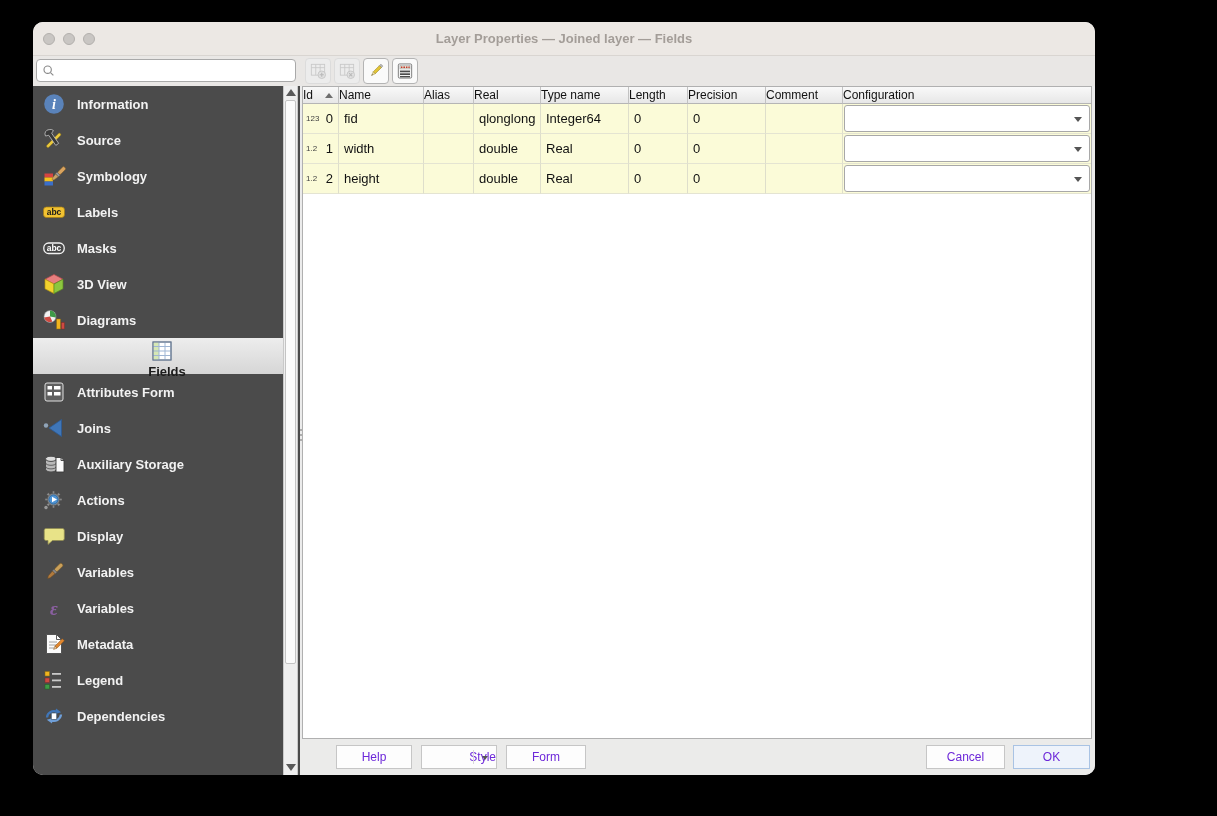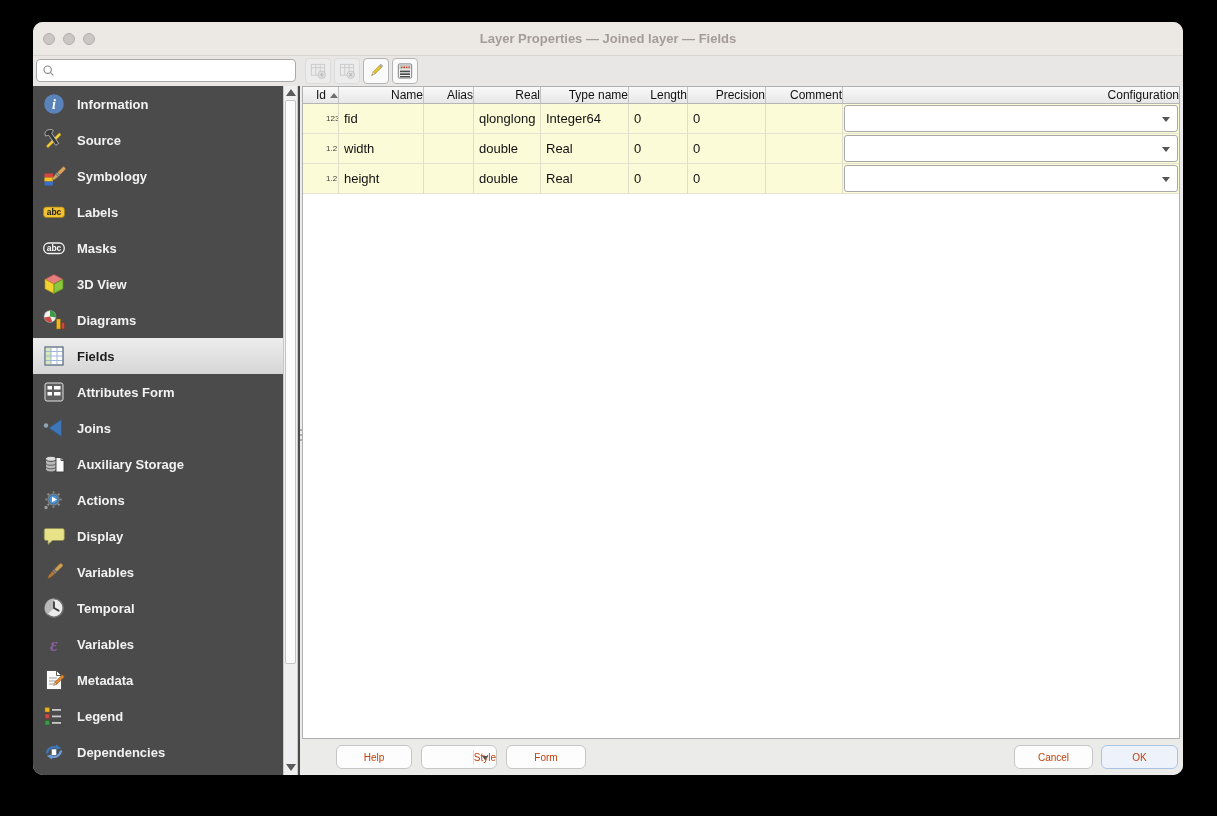--- a/index.html
+++ b/index.html
@@ -1,18 +1,18 @@
 <!DOCTYPE html>
 <html><head>
 <meta charset="utf-8">
 <style>
   html,body{margin:0;padding:0;background:#000;width:1217px;height:816px;
     font-family:"Liberation Sans",sans-serif;-webkit-font-smoothing:antialiased;}
   *{box-sizing:border-box;}
-  .dialog{position:absolute;left:33px;top:22px;width:1150px;height:753px;
+  .dialog{position:absolute;left:33px;top:22px;width:1062px;height:753px;
     background:#ebebeb;border-radius:10px;overflow:hidden;box-shadow:0 12px 48px rgba(0,0,0,.65);}
   
   .titlebar{position:absolute;left:0;top:0;right:0;height:34px;background:#ece8e4;border-bottom:1px solid #d9d5d1;}
   .traffic{position:absolute;left:10px;top:11px;display:flex;gap:8px;}
   .light{width:12px;height:12px;border-radius:50%;background:#c9c6c3;border:1px solid #b3b0ad;}
   .title{text-align:center;line-height:34px;font-size:13px;font-weight:bold;color:#a39d98;
     white-space:nowrap;overflow:hidden;}
   
   .header-strip{position:absolute;left:0;top:34px;right:0;height:30px;background:#e9e7e5;}
   .searchbox{position:absolute;left:3px;top:3px;width:260px;height:23px;background:#fff;
@@ -25,56 +25,56 @@
   .tb-btn.disabled{border:1px solid #dcdcdc;background:#ececec;}
   .tb-btn.enabled{border:1px solid #b4b4b4;background:#fafafa;}
   .tb-btn svg{width:20px;height:20px;}
   
   .sidebar{position:absolute;left:0;top:64px;bottom:0;width:267px;background:#4b4b4b;}
   .sb-list{position:absolute;left:0;top:0;width:250px;}
   .sb-item{height:36px;display:flex;align-items:center;padding-left:9px;cursor:default;}
   .sb-ico{width:26px;height:24px;flex:0 0 26px;display:flex;align-items:center;}
   .sb-ico svg{width:24px;height:24px;}
   .sb-label{margin-left:9px;font-size:13px;color:#f2f2f2;white-space:nowrap;font-weight:bold;}
-  .sb-item.selected{background:linear-gradient(#ededed,#d6d6d6);}
+  .sb-item.selected{background:linear-gradient(#ededed,#d6d6d6);flex-direction:column;}
   .sb-item.selected .sb-label{color:#1c1c1c;}
   
   .sb-scroll{position:absolute;right:2px;top:0;bottom:0;width:15px;background:#efefef;
     border-left:1px solid #c9c9c9;border-right:1px solid #c9c9c9;}
   .sb-up{position:absolute;top:3px;left:2px;width:0;height:0;border-left:5px solid transparent;
     border-right:5px solid transparent;border-bottom:7px solid #5a5a5a;}
   .sb-thumb{position:absolute;left:1px;top:14px;width:11px;height:564px;background:#fcfcfc;
     border:1px solid #c4c4c4;border-radius:2px;}
   .sb-down{position:absolute;bottom:4px;left:2px;width:0;height:0;border-left:5px solid transparent;
     border-right:5px solid transparent;border-top:7px solid #5a5a5a;}
   .splitter{position:absolute;left:266px;top:400px;width:3px;height:26px;display:flex;flex-direction:column;
     gap:3px;align-items:center;justify-content:center;}
   .splitter i{width:2px;height:2px;border-radius:50%;background:#9a9a9a;}
   
   .main{position:absolute;left:269px;top:64px;right:3px;bottom:36px;background:#fff;border:1px solid #b0b0b0;}
   .ftable{position:absolute;left:0;top:0;right:0;}
   .frow{display:grid;grid-template-columns:36px 85px 50px 67px 88px 59px 78px 77px 1fr;}
   .fhead .cell{height:17px;background:linear-gradient(#f9f9f9,#e7e7e7);border-right:1px solid #c2c2c2;
-    border-bottom:1px solid #b5b5b5;font-size:12px;color:#111;display:flex;align-items:center;justify-content:flex-end;gap:4px;}
+    border-bottom:1px solid #b5b5b5;font-size:12px;color:#111;display:flex;align-items:center;justify-content:flex-start;gap:12px;}
   .fhead .cell:last-child{border-right:none;}
   .sort-up{width:0;height:0;border-left:4px solid transparent;border-right:4px solid transparent;
     border-bottom:5px solid #6e6e6e;}
   .fbody .cell{height:30px;background:#fbfbd8;border-right:1px solid #dedecb;border-bottom:1px solid #e4e4d2;
     font-size:13px;color:#111;display:flex;align-items:center;padding:0 5px;overflow:hidden;}
   .fbody .cell:last-child{border-right:none;}
   .cell.idcell{justify-content:space-between;padding:0 5px 0 3px;}
-  .badge{font-size:8px;color:#3f3f3f;letter-spacing:0;margin-left:20px;}
+  .badge{font-size:8px;color:#3f3f3f;letter-spacing:0;}
   .cell.confcell{padding:1px;}
   .combo{position:relative;width:100%;height:27px;background:#fff;border:1px solid #a8a8a8;border-radius:3px;}
   .combo-arrow{position:absolute;right:7px;top:11px;width:0;height:0;border-left:4px solid transparent;
     border-right:4px solid transparent;border-top:5px solid #555;}
   
   .footer{position:absolute;left:267px;right:0;bottom:0;height:36px;background:#ebebea;}
-  .btn{position:absolute;top:6px;height:24px;background:#fdfdfd;border:1px solid #c6c6c6;border-radius:6px;
-    font-size:10px;color:#c2410c;display:flex;align-items:center;justify-content:center;
+  .btn{position:absolute;top:6px;height:24px;background:#fdfdfd;border:1px solid #c6c6c6;border-radius:0;
+    font-size:12px;color:#6d28d9;display:flex;align-items:center;justify-content:center;
     font-family:"Liberation Sans",sans-serif;}
   .btn-help{left:36px;width:76px;}
   .btn-style{left:121px;width:76px;justify-content:flex-end;padding-left:16px;}
   .style-arrow{position:absolute;right:8px;top:10px;width:0;height:0;border-left:3.5px solid transparent;
     border-right:3.5px solid transparent;border-top:4.5px solid #555;}
   .style-sep{position:absolute;right:22px;top:4px;bottom:4px;width:1px;background:#d8d8d8;}
   .btn-apply{left:206px;width:80px;}
   .btn-cancel{right:90px;width:79px;justify-content:center;}
   .btn-ok{right:5px;width:77px;background:#eef3fb;border-color:#a9c3e4;}
 </style>
@@ -313,30 +313,20 @@
             <g transform="rotate(45 12 12)">
               <rect x="10.2" y="0.5" width="3.8" height="9.8" rx="1.6" fill="#caa05a" stroke="#7a5c28" stroke-width="0.6"></rect>
               <rect x="10" y="10.1" width="4.2" height="2.4" fill="#8a8a8a" stroke="#555" stroke-width="0.5"></rect>
               <path d="M10.2 12.5h3.8l-.5 6.3-1.4 2.2-1.4-2.2z" fill="#b07a3e" stroke="#6e4a1e" stroke-width="0.5"></path>
             </g>
           </svg>
         </span>
         <span class="sb-label">Variables</span>
       </div>
 
-      <div class="sb-item">
-        <span class="sb-ico">
-          <svg viewBox="0 0 24 24">
-            <circle cx="12" cy="12" r="9.2" fill="#ececec" stroke="#6f6f6f" stroke-width="1.6"></circle>
-            <path d="M12 2.8a9.2 9.2 0 0 0-6.5 15.7L12 12z" fill="#b9b9b9"></path>
-            <path d="M12 6.2V12l4.6 2.6" fill="none" stroke="#3c3c3c" stroke-width="1.8" stroke-linecap="round"></path>
-          </svg>
-        </span>
-        <span class="sb-label">Temporal</span>
-      </div>
 
       <div class="sb-item">
         <span class="sb-ico">
           <svg viewBox="0 0 24 24">
             <text x="12" y="18.5" text-anchor="middle" font-size="19" font-style="italic" font-weight="bold" fill="#8a5fa0" font-family="Liberation Serif,serif">ε</text>
           </svg>
         </span>
         <span class="sb-label">Variables</span>
       </div>
 

